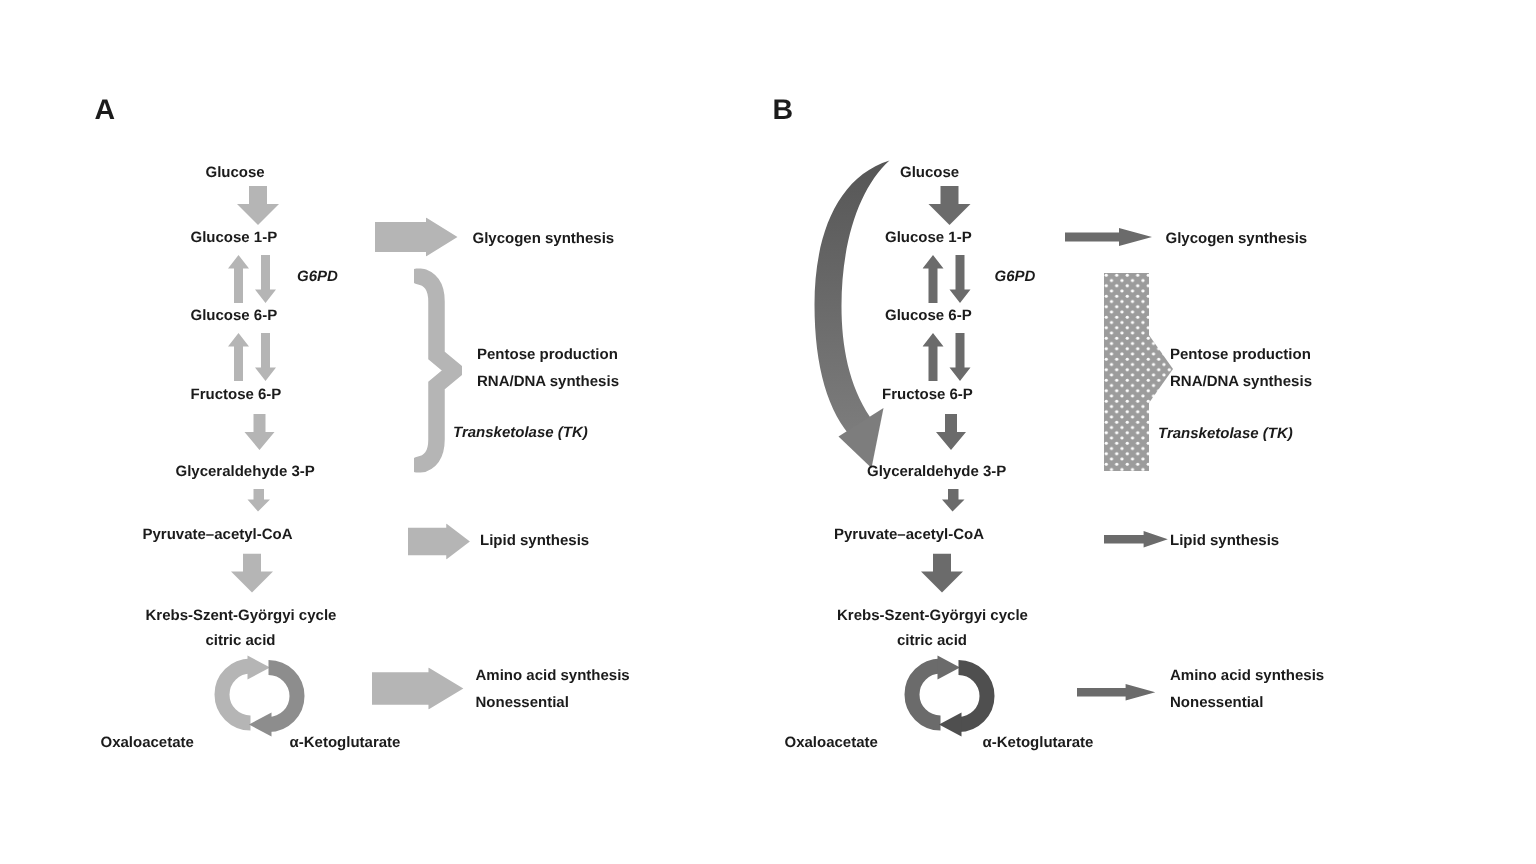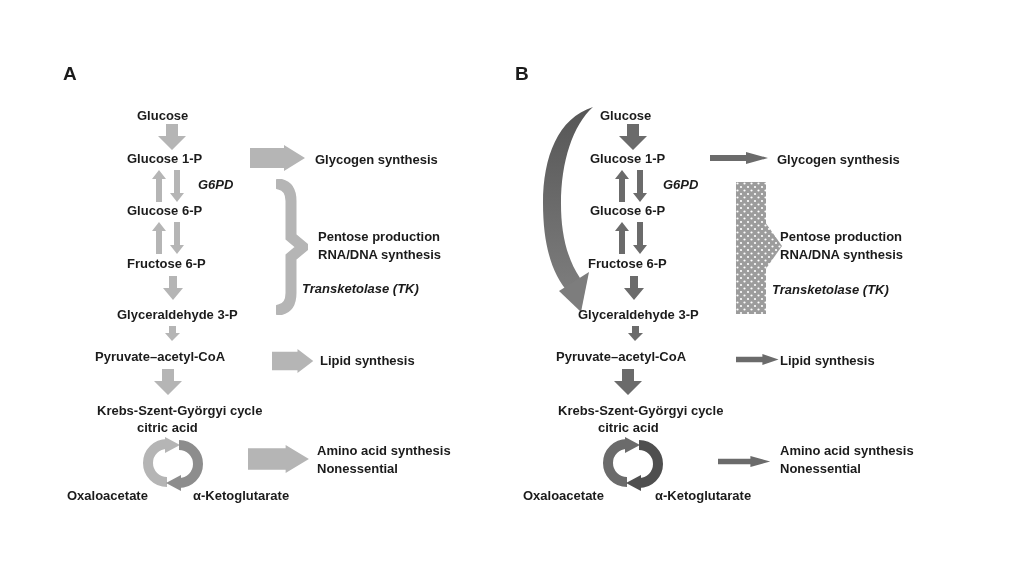--- a/index.html
+++ b/index.html
@@ -1,19 +1,19 @@
 <!DOCTYPE html>
 <html><head>
 <meta charset="utf-8">
 <style>
   html,body{margin:0;padding:0;background:#fff;}
   .canvas{position:relative;width:1024px;height:576px;background:#ffffff;overflow:hidden;
           font-family:"Liberation Sans",sans-serif;}
   .panel{position:absolute;top:60px;width:460px;height:470px;}
-  .lbl{position:absolute;font-weight:700;font-size:13px;line-height:17px;color:#1b1b1b;white-space:nowrap;}
+  .lbl{position:absolute;font-weight:700;font-size:10px;line-height:17px;color:#1b1b1b;white-space:nowrap;}
   .lbl.it{font-style:italic;text-align:right;}
   .panel-letter{font-size:19px;}
   .ico{position:absolute;display:block;}
 </style>
 </head>
 <body>
 
 <div class="canvas">
 
   <section class="panel" style="left:60px;">

